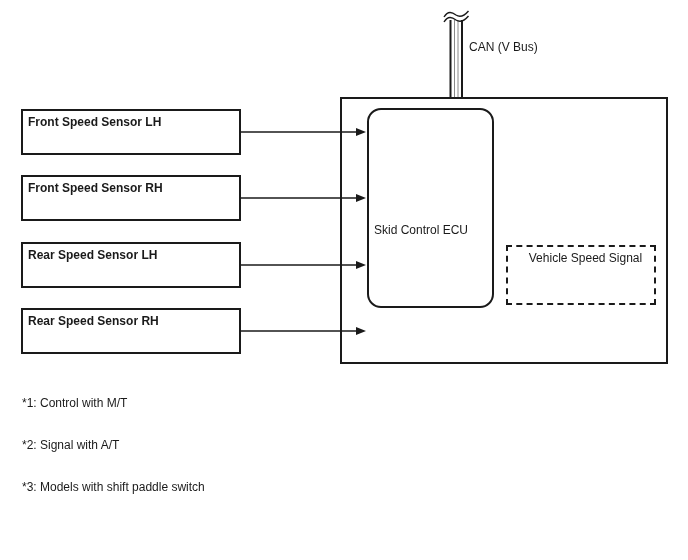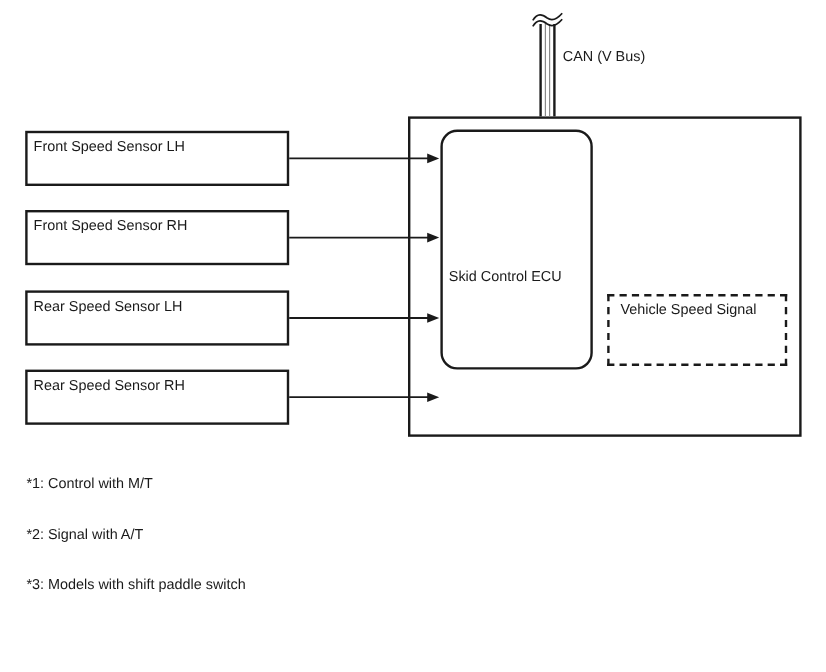--- a/index.html
+++ b/index.html
@@ -19,20 +19,21 @@
   }
 
   .sensor-box {
     position: absolute;
     left: 21px;
     width: 220px;
     height: 46px;
     border: 2px solid #1a1a1a;
     box-sizing: border-box;
     background: #ffffff;
+    font-weight: bold;
   }
   .sensor-box .box-label {
     display: block;
     padding: 4px 0 0 5px;
     white-space: nowrap;
   }
 
   .outer-box {
     position: absolute;
     left: 340px;
@@ -68,20 +69,21 @@
     top: 245px;
     width: 150px;
     height: 60px;
     border: 2px dashed #1a1a1a;
     box-sizing: border-box;
   }
   .dashed-box .box-label {
     display: block;
     padding: 4px 0 0 9px;
     white-space: nowrap;
+    text-align: center;
   }
 
   .float-label { position: absolute; white-space: nowrap; }
 
   .footnote { position: absolute; left: 22px; white-space: nowrap; }
 
   svg.overlay {
     position: absolute;
     left: 0;
     top: 0;

